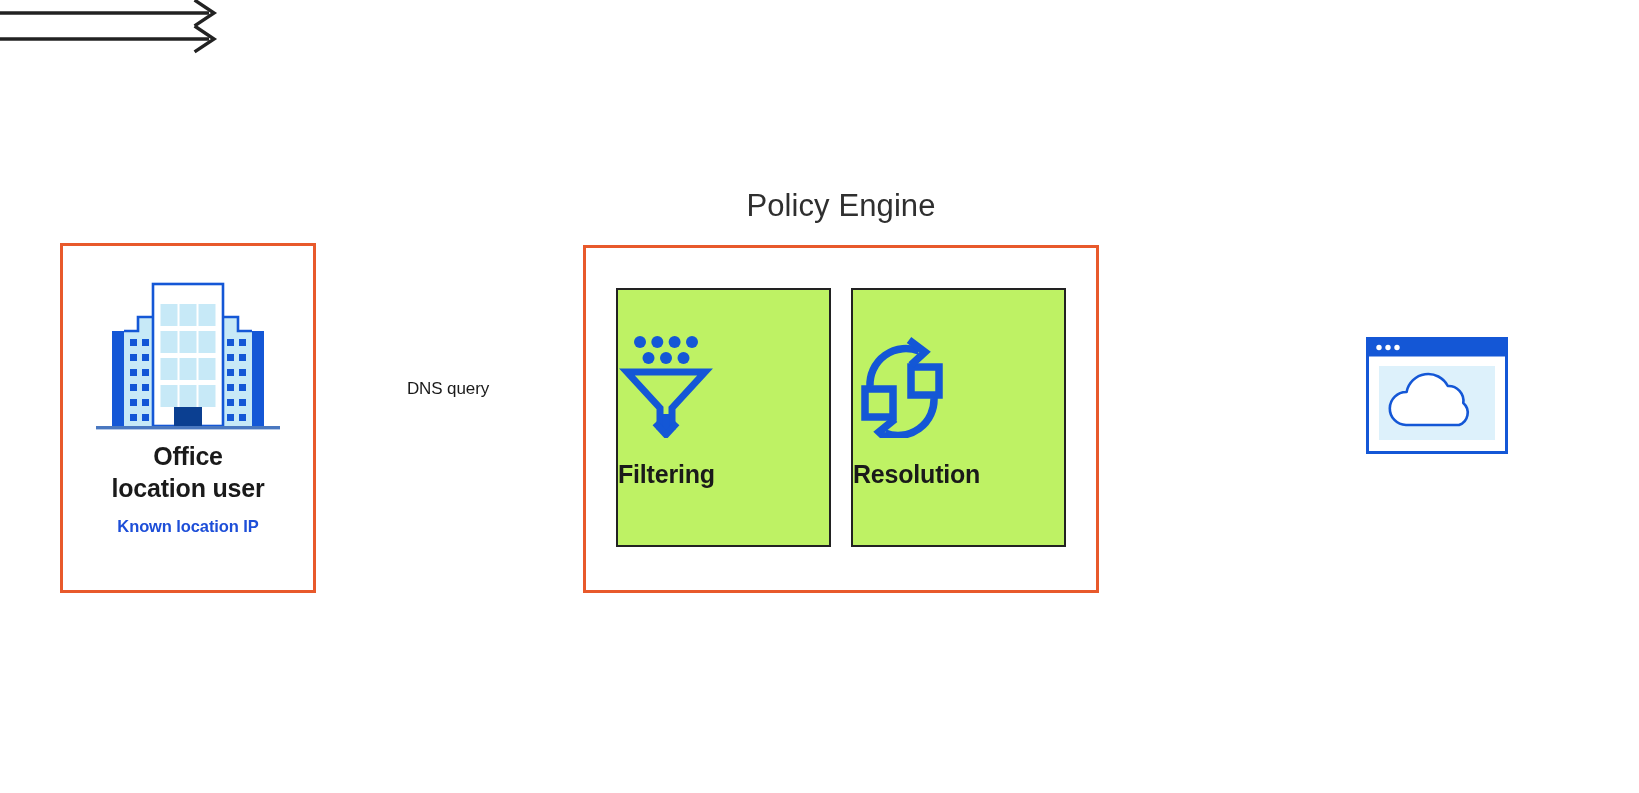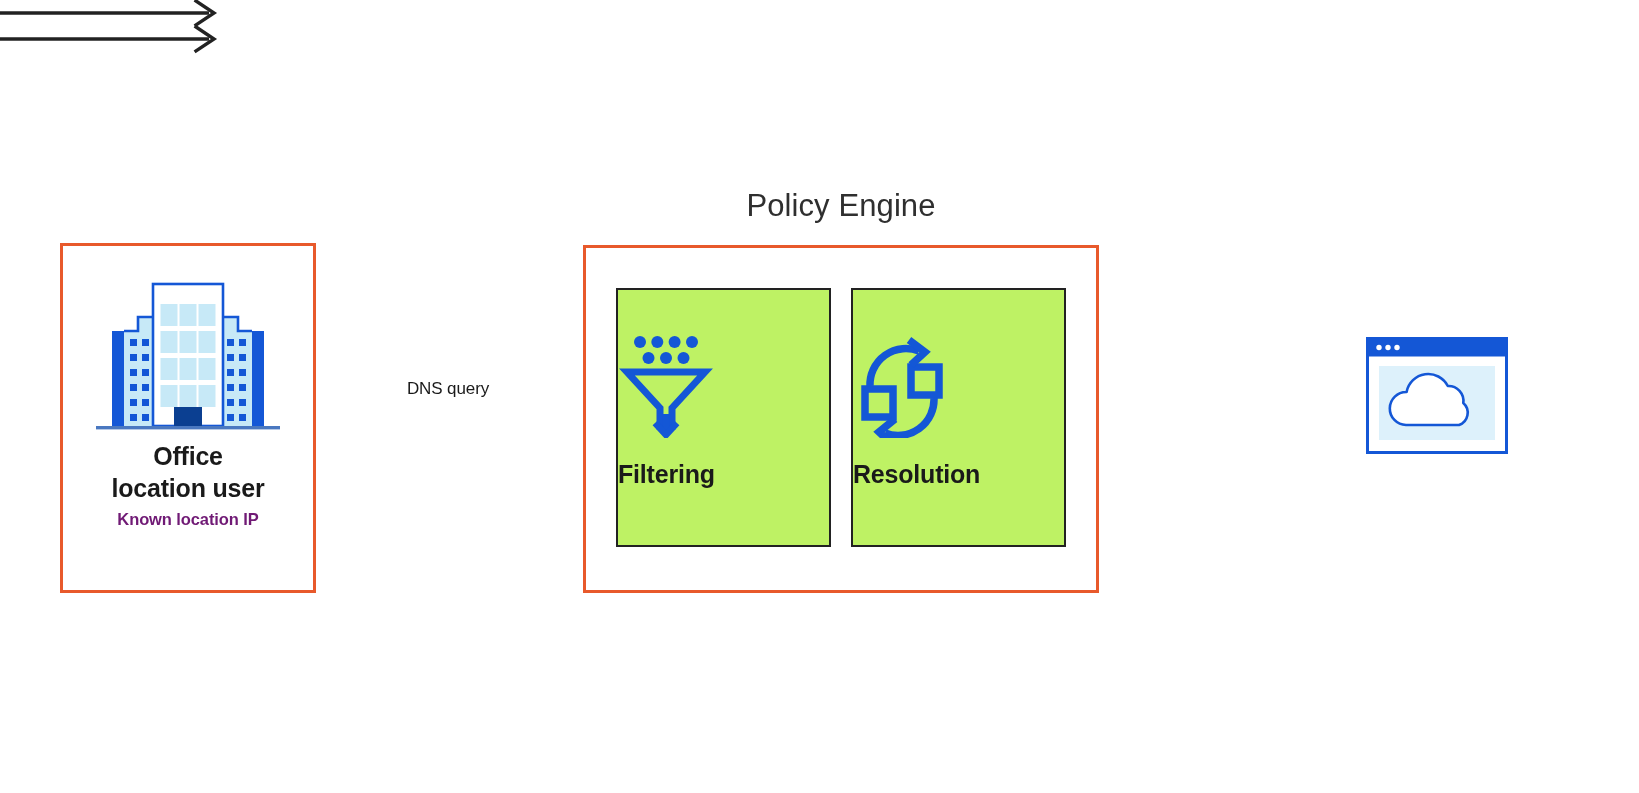--- a/index.html
+++ b/index.html
@@ -45,24 +45,24 @@
   .office-title {
     font-size: 25px;
     font-weight: bold;
     color: #1a1a1a;
     text-align: center;
     line-height: 1.28;
     letter-spacing: -0.2px;
     white-space: pre-line;
   }
   .office-sub {
-    margin-top: 6px;
+    margin-top: 13px;
     font-size: 16.5px;
     font-weight: bold;
-    color: #701a75;
+    color: #1d4ed8;
     text-align: center;
     letter-spacing: -0.1px;
   }
 
   
   #policy-title {
     position: absolute;
     left: 583px;
     top: 188px;
     width: 516px;

